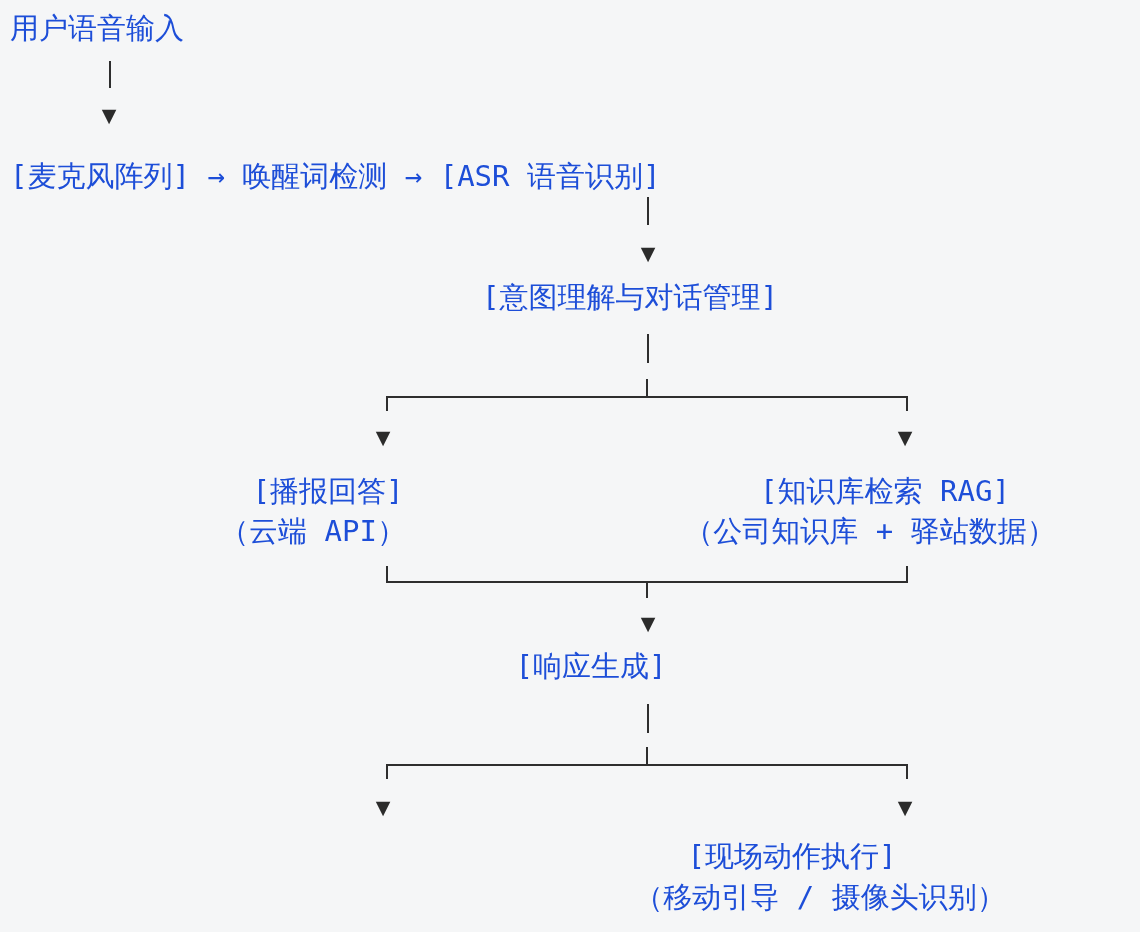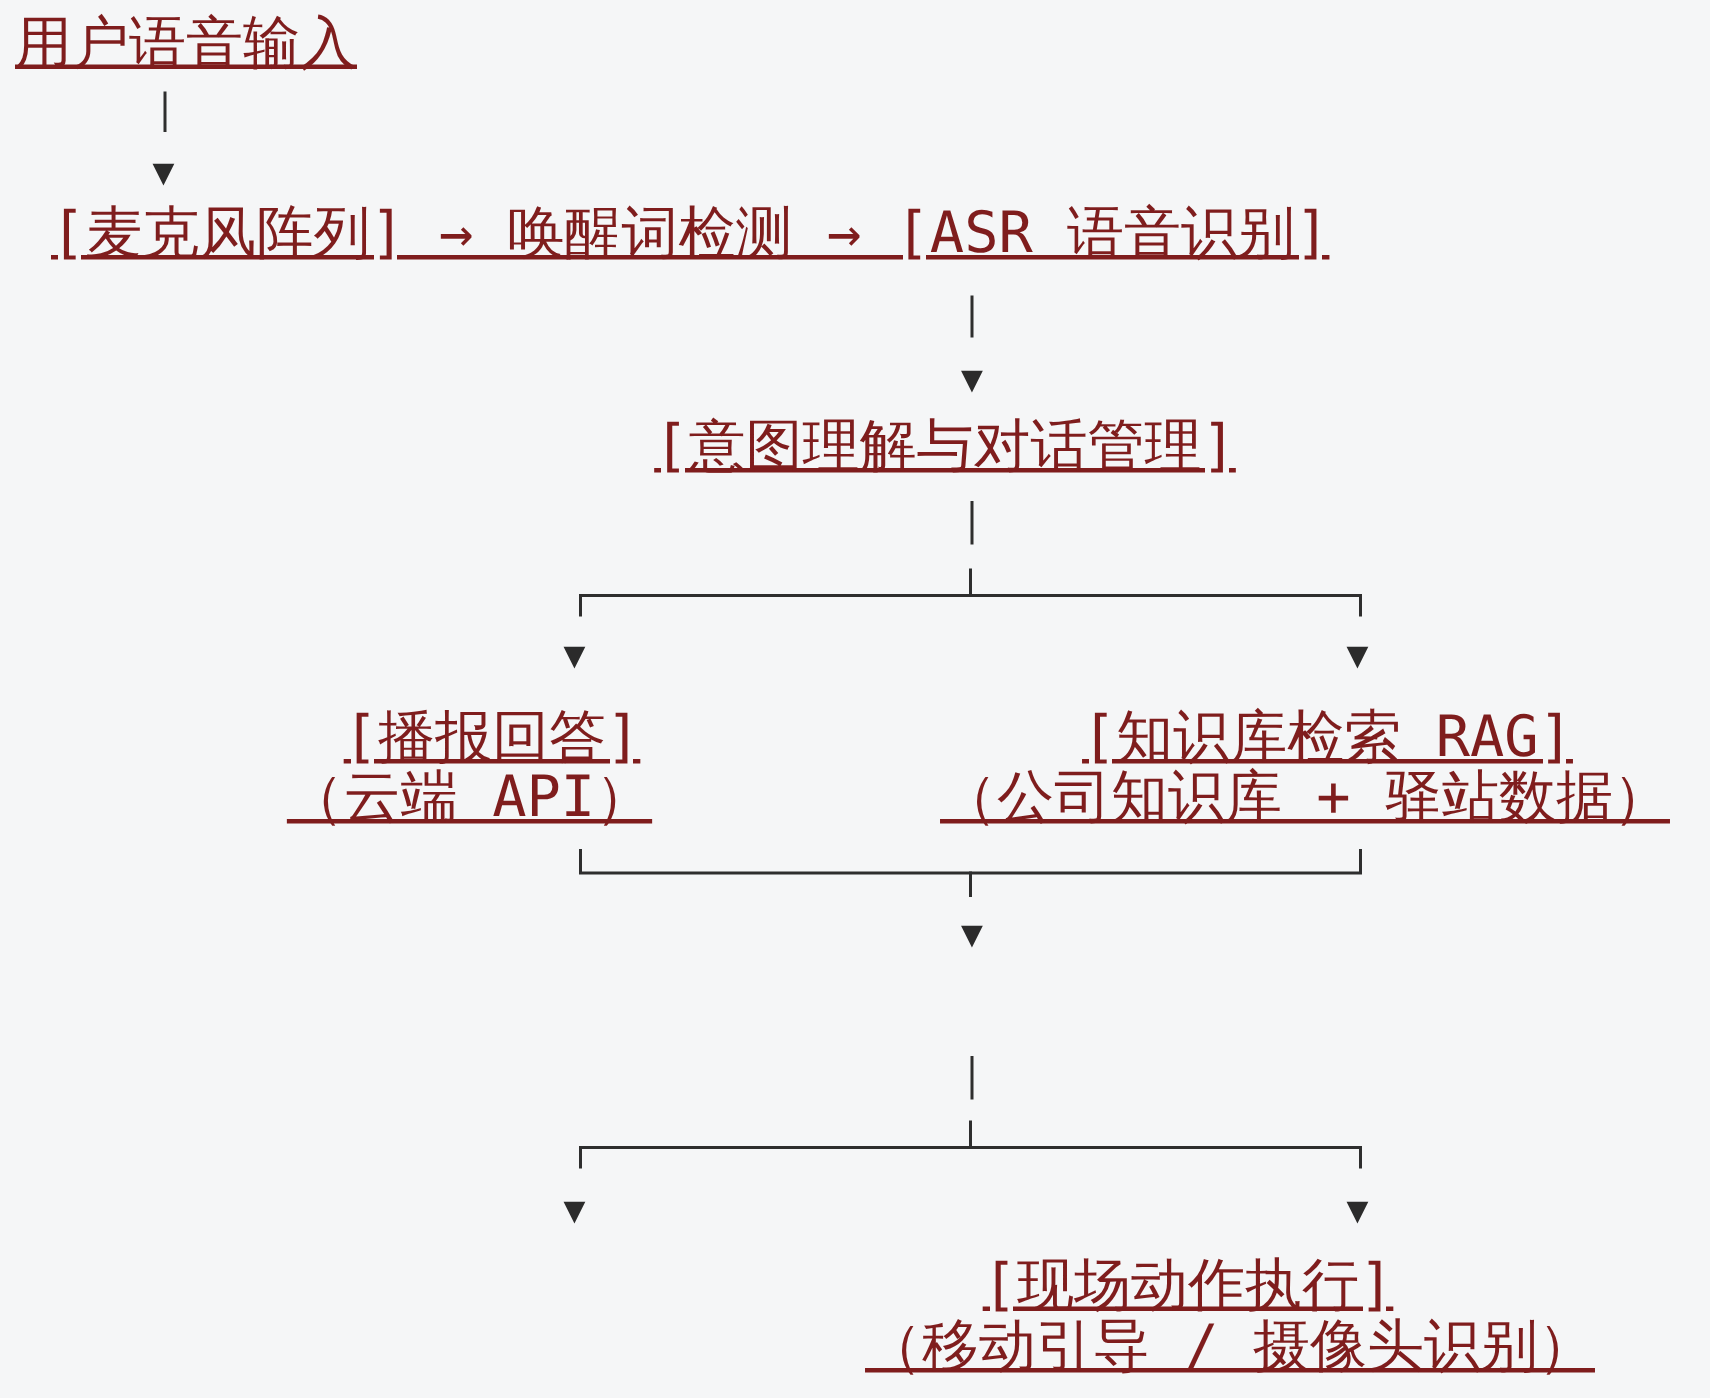--- a/index.html
+++ b/index.html
@@ -8,25 +8,24 @@
     position: relative;
     width: 1140px;
     height: 932px;
     background: #f5f6f7;
     font-family: "DejaVu Sans Mono", "DejaVu Sans", monospace;
     color: #2b2b2b;
     overflow: hidden;
   }
   .node {
     position: absolute;
-    font-size: 38px;
+    font-size: 29px;
     line-height: 30px;
     white-space: pre;
-    color: #7f1d1d;
-    text-decoration: underline;
+    color: #1d4ed8;
   }
   .centered { transform: translateX(-50%); }
   .arrow {
     position: absolute;
     font-size: 19px;
     line-height: 19px;
     color: #2b2b2b;
     transform: translateX(-50%);
     font-family: "DejaVu Sans", sans-serif;
   }
@@ -34,21 +33,21 @@
     position: absolute;
     background: #2e2e2e;
   }
   .vline { width: 2px; }
   .hline { height: 2px; }
 
   
   #n-input    { left: 10px;  top: 13px; }
   #p1         { left: 109px; top: 61px;  height: 27px; }
   #a1         { left: 109px; top: 106px; }
-  #n-pipeline { left: 10px;  top: 140px; margin-left: 24px; }
+  #n-pipeline { left: 10px;  top: 161px; }
 
   
   #p2         { left: 647px; top: 197px; height: 28px; }
   #a2         { left: 648px; top: 244px; }
   #n-intent   { left: 630px; top: 282px; }
   #p3         { left: 647px; top: 334px; height: 29px; }
 
   
   #s1-stem    { left: 646px; top: 379px; height: 18px; }
   #s1-h       { left: 386px; top: 396px; width: 522px; }
@@ -114,20 +113,21 @@
 
   <div class="node centered" id="n-rag-sub">（公司知识库 + 驿站数据）</div>
   <div class="node centered" id="n-rag">[知识库检索 RAG]</div>
 
   <div class="vline" id="m-rl"></div>
   <div class="vline" id="m-rr"></div>
   <div class="hline" id="m-h"></div>
   <div class="vline" id="m-stem"></div>
   <div class="arrow" id="a4">▼</div>
 
+  <div class="node centered" id="n-response">[响应生成]</div>
   <div class="vline" id="p4"></div>
 
   <div class="vline" id="s2-stem"></div>
   <div class="hline" id="s2-h"></div>
   <div class="vline" id="s2-dl"></div>
   <div class="vline" id="s2-dr"></div>
   <div class="arrow" id="a5l">▼</div>
   <div class="arrow" id="a5r">▼</div>
 
 

